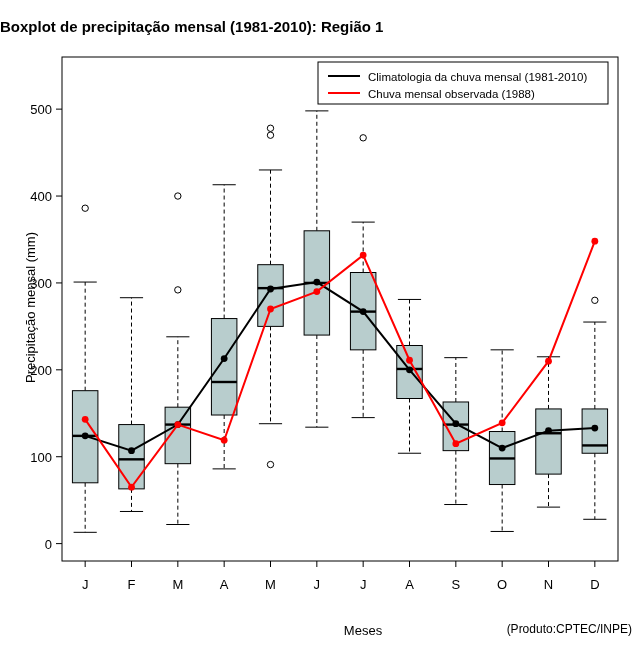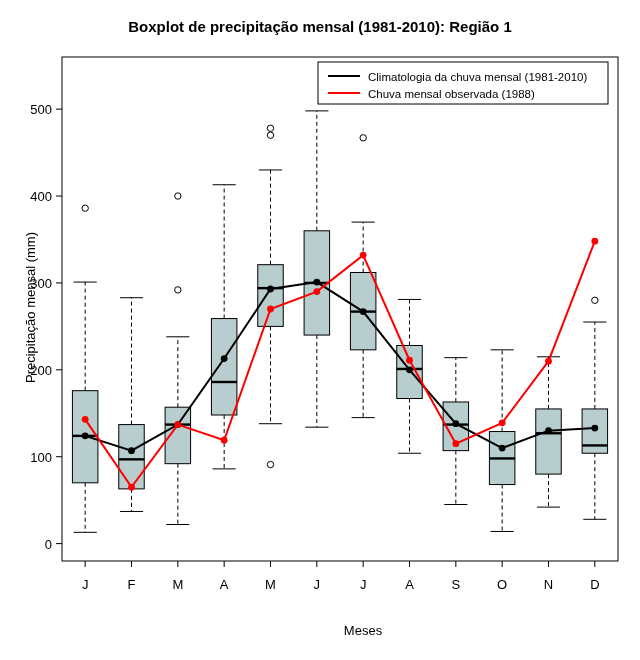--- a/index.html
+++ b/index.html
@@ -19,21 +19,21 @@
     position: absolute;
     left: 0; top: 0;
     width: 640px;
     height: 660px;
   }
   .title {
     position: absolute;
     left: 0;
     top: 18px;
     width: 640px;
-    text-align: center;
+    text-align: left;
     font-size: 15px;
     font-weight: bold;
     font-family: "Liberation Sans", sans-serif;
   }
   .xlabel {
     position: absolute;
     left: 0;
     top: 623px;
     width: 640px;
     text-align: center;
@@ -239,14 +239,15 @@
         <rect x="318" y="62" width="290" height="42" fill="#ffffff" stroke="#000" stroke-width="1"></rect>
         <line x1="328" y1="76" x2="360" y2="76" stroke="#000000" stroke-width="2"></line>
         <text x="368" y="80.5" font-size="11.5" fill="#000">Climatologia da chuva mensal (1981-2010)</text>
         <line x1="328" y1="93" x2="360" y2="93" stroke="#ff0000" stroke-width="2"></line>
         <text x="368" y="97.5" font-size="11.5" fill="#000">Chuva mensal observada (1988)</text>
       </g>
     </svg>
 
   <div class="ylabel">Precipitação mensal (mm)</div>
   <div class="xlabel">Meses</div>
+  <div class="credit">(Produto:CPTEC/INPE)</div>
 
 </div>
 
 </body></html>

